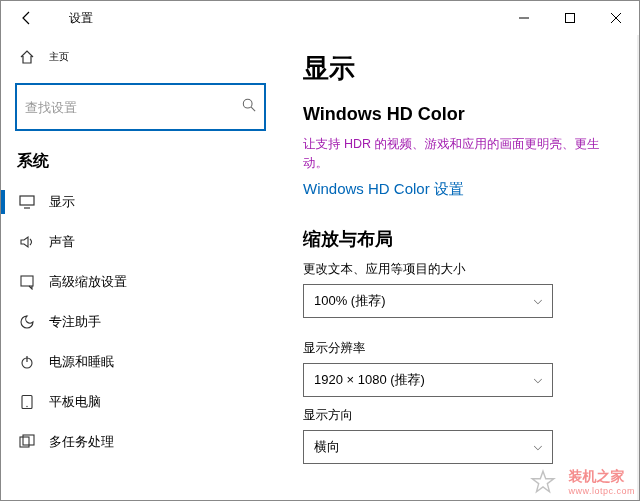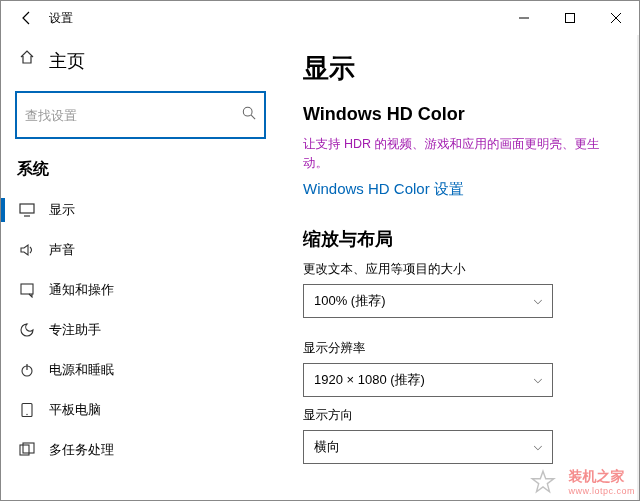--- a/index.html
+++ b/index.html
@@ -1,26 +1,26 @@
 <!DOCTYPE html>
 <html><head>
 <meta charset="utf-8">
 <style>
   * { box-sizing: border-box; margin: 0; padding: 0; font-family: "Microsoft YaHei", "Segoe UI", sans-serif; }
   body { width: 640px; height: 501px; background: #fff; overflow: hidden; position: relative; border: 1px solid #888; }
   .titlebar { height: 34px; display: flex; align-items: center; justify-content: space-between; padding: 0 0 0 8px; }
-  .titlebar-left { display: flex; align-items: center; gap: 4px; }
+  .titlebar-left { display: flex; align-items: center; gap: 24px; }
   .back-btn { width: 36px; height: 34px; display: flex; align-items: center; justify-content: center; font-size: 16px; }
   .win-title { font-size: 12px; }
   .winctrls { display: flex; }
   .winctrl { width: 46px; height: 34px; display: flex; align-items: center; justify-content: center; }
   .winctrl svg { width: 10px; height: 10px; }
   .content { display: flex; height: calc(100% - 34px); }
   .sidebar { width: 280px; height: 100%; overflow: hidden; position: relative; padding-top: 4px; border-right: 1px solid rgba(0,0,0,0); }
-  .home-row { display: flex; align-items: flex-start; gap: 14px; padding: 10px 16px 10px 18px; font-size: 18px; }
+  .home-row { display: flex; align-items: center; gap: 14px; padding: 10px 16px 10px 18px; font-size: 10px; }
   .home-row .icon { width: 16px; display:flex; justify-content:center; }
   .search-wrap { margin: 8px 14px 14px 14px; }
   .search { display: flex; align-items: center; border: 2px solid #0067b8; height: 48px; padding: 0 8px; }
   .search input { flex: 1; border: none; outline: none; font-size: 13px; color: #888; background: transparent; }
   .search input::placeholder { color: #999; }
   .section-label { font-size: 16px; font-weight: 700; padding: 6px 16px 10px 16px; }
   .nav { display: flex; flex-direction: column; }
   .nav-item { display: flex; align-items: center; gap: 14px; padding: 11px 16px 11px 18px; font-size: 13px; position: relative; }
   .nav-item.active::before { content:""; position:absolute; left:0; top:8px; bottom:8px; width:4px; background:#0067b8; }
   .nav-item .icon { width: 16px; display:flex; justify-content:center; color:#444; }
@@ -110,21 +110,21 @@
           </span>
         <span>声音</span>
       </div>
       <div class="nav-item">
         <span class="icon">
             <svg viewBox="0 0 16 16">
               <rect x="2" y="2" width="12" height="10" fill="none" stroke="#333" stroke-width="1.1"></rect>
               <path d="M10 12 L13 15 V12" fill="none" stroke="#333" stroke-width="1.1"></path>
             </svg>
           </span>
-        <span>通知和操作</span>
+        <span>高级缩放设置</span>
       </div>
       <div class="nav-item">
         <span class="icon">
             <svg viewBox="0 0 16 16">
               <path d="M8 2 A6 6 0 1 0 14 8 A4 4 0 0 1 8 2 Z" fill="none" stroke="#333" stroke-width="1.1"></path>
             </svg>
           </span>
         <span>专注助手</span>
       </div>
       <div class="nav-item">

